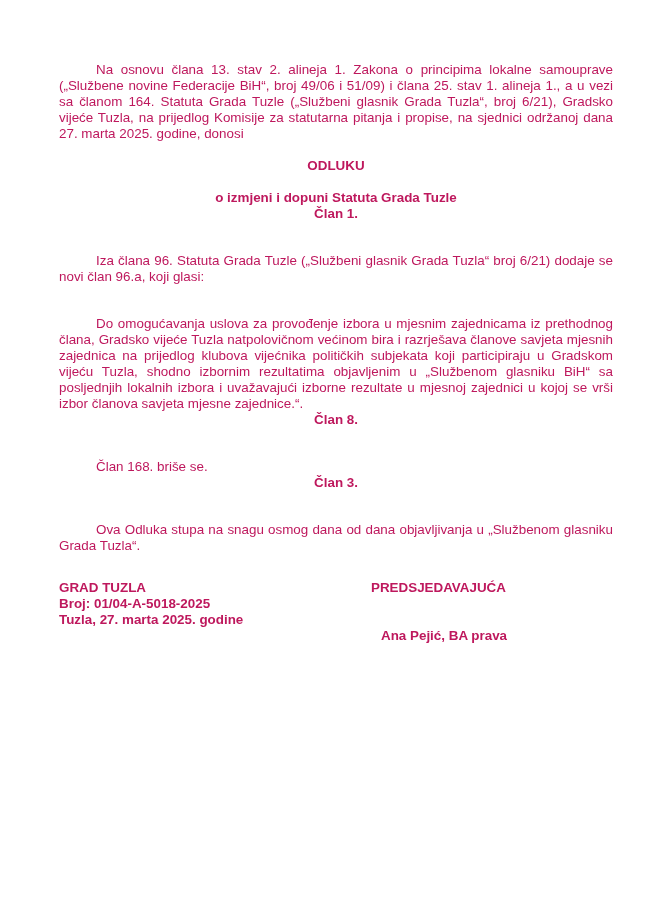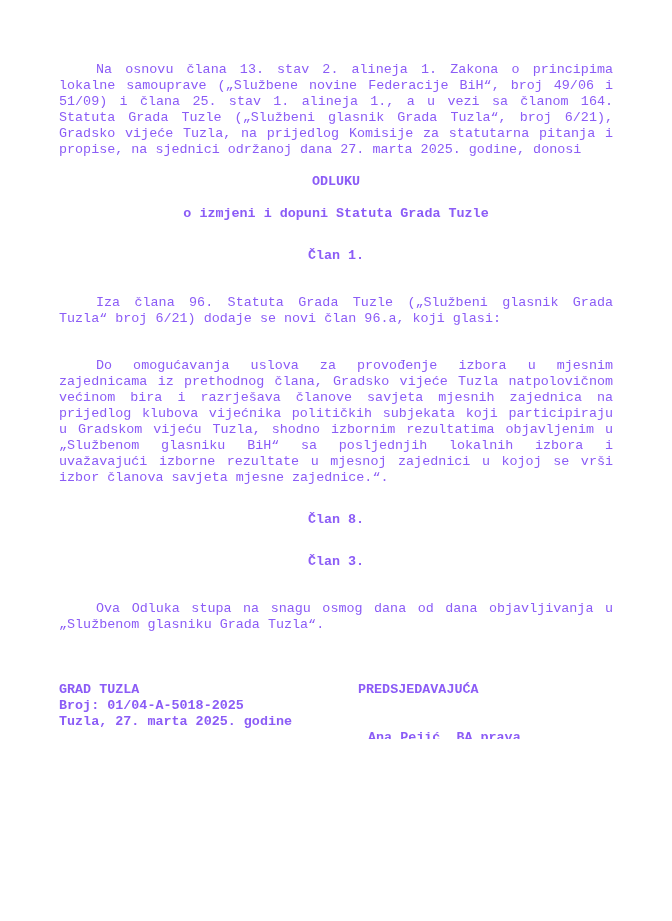--- a/index.html
+++ b/index.html
@@ -4,54 +4,54 @@
 <style>
   * { margin: 0; padding: 0; box-sizing: border-box; }
   html, body {
     background: #ffffff;
   }
   .page {
     position: relative;
     width: 672px;
     height: 739px;
     background: #ffffff;
-    color: #8b5cf6;
-    font-family: Liberation Mono, monospace;
+    color: #be185d;
+    font-family: Liberation Sans, sans-serif;
     font-size: 13.4px;
     line-height: 16px;
     overflow: hidden;
   }
   .content {
     position: absolute;
     top: 62px;
     left: 59px;
     width: 554px;
   }
   .para {
     text-align: justify;
     text-indent: 37px;
     margin-top: 31px;
   }
   .para.first { margin-top: 0; }
   .centered {
     text-align: center;
-    margin-top: 26px;
+    margin-top: 0;
   }
   .centered.tight { margin-top: 16px; }
   .bold { font-weight: bold; }
   .title-block { margin-top: 15px; }
   .signature-block {
     position: relative;
-    margin-top: 49px;
+    margin-top: 26px;
     height: 64px;
     font-weight: bold;
   }
   .sig-left { position: absolute; left: 0; top: 0; }
   .sig-left div { height: 16px; }
-  .sig-right { position: absolute; left: 299px; top: 0; }
+  .sig-right { position: absolute; left: 312px; top: 0; }
   .sig-right .signer-name { margin-top: 32px; margin-left: 10px; }
 </style>
 </head>
 <body>
 
 <div class="page">
   <div class="content">
 
     <p class="para first">Na osnovu člana 13. stav 2. alineja 1. Zakona o principima lokalne samouprave („Službene novine Federacije BiH“, broj 49/06 i 51/09) i člana 25. stav 1. alineja 1., a u vezi sa članom 164. Statuta Grada Tuzle („Službeni glasnik Grada Tuzla“, broj 6/21), Gradsko vijeće Tuzla, na prijedlog Komisije za statutarna pitanja i propise, na sjednici održanoj dana 27. marta 2025. godine, donosi</p>
 
@@ -62,20 +62,21 @@
 
     <div class="centered bold">Član 1.</div>
 
     <p class="para">Iza člana 96. Statuta Grada Tuzle („Službeni glasnik Grada Tuzla“ broj 6/21) dodaje se novi član 96.a, koji glasi:</p>
 
 
     <p class="para">Do omogućavanja uslova za provođenje izbora u mjesnim zajednicama iz prethodnog člana, Gradsko vijeće Tuzla natpolovičnom većinom bira i razrješava članove savjeta mjesnih zajednica na prijedlog klubova vijećnika političkih subjekata koji participiraju u Gradskom vijeću Tuzla, shodno izbornim rezultatima objavljenim u „Službenom glasniku BiH“ sa posljednjih lokalnih izbora i uvažavajući izborne rezultate u mjesnoj zajednici u kojoj se vrši izbor članova savjeta mjesne zajednice.“.</p>
 
     <div class="centered bold">Član 8.</div>
 
+    <p class="para">Član 168. briše se.</p>
 
     <div class="centered bold">Član 3.</div>
 
     <p class="para">Ova Odluka stupa na snagu osmog dana od dana objavljivanja u „Službenom glasniku Grada Tuzla“.</p>
 
     <div class="signature-block">
       <div class="sig-left">
         <div>GRAD TUZLA</div>
         <div>Broj: 01/04-A-5018-2025</div>
         <div>Tuzla, 27. marta 2025. godine</div>

